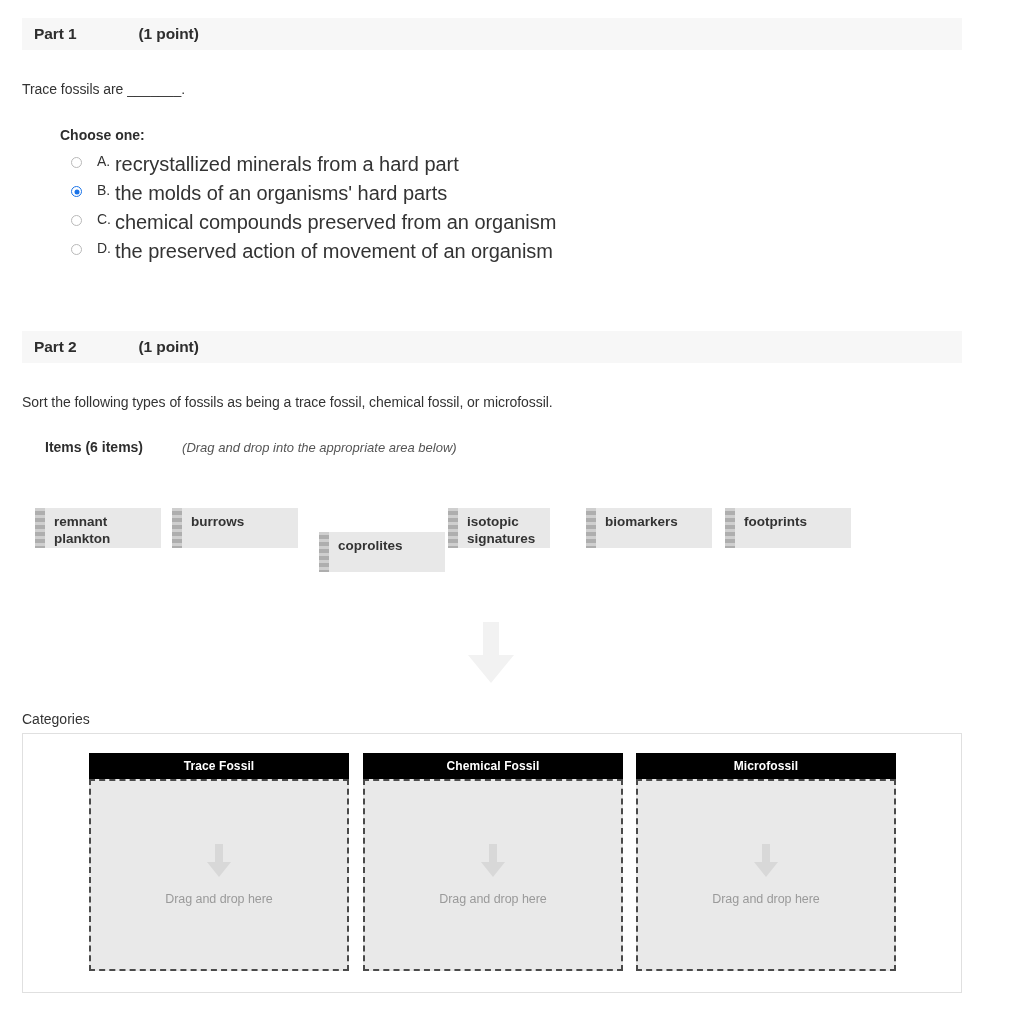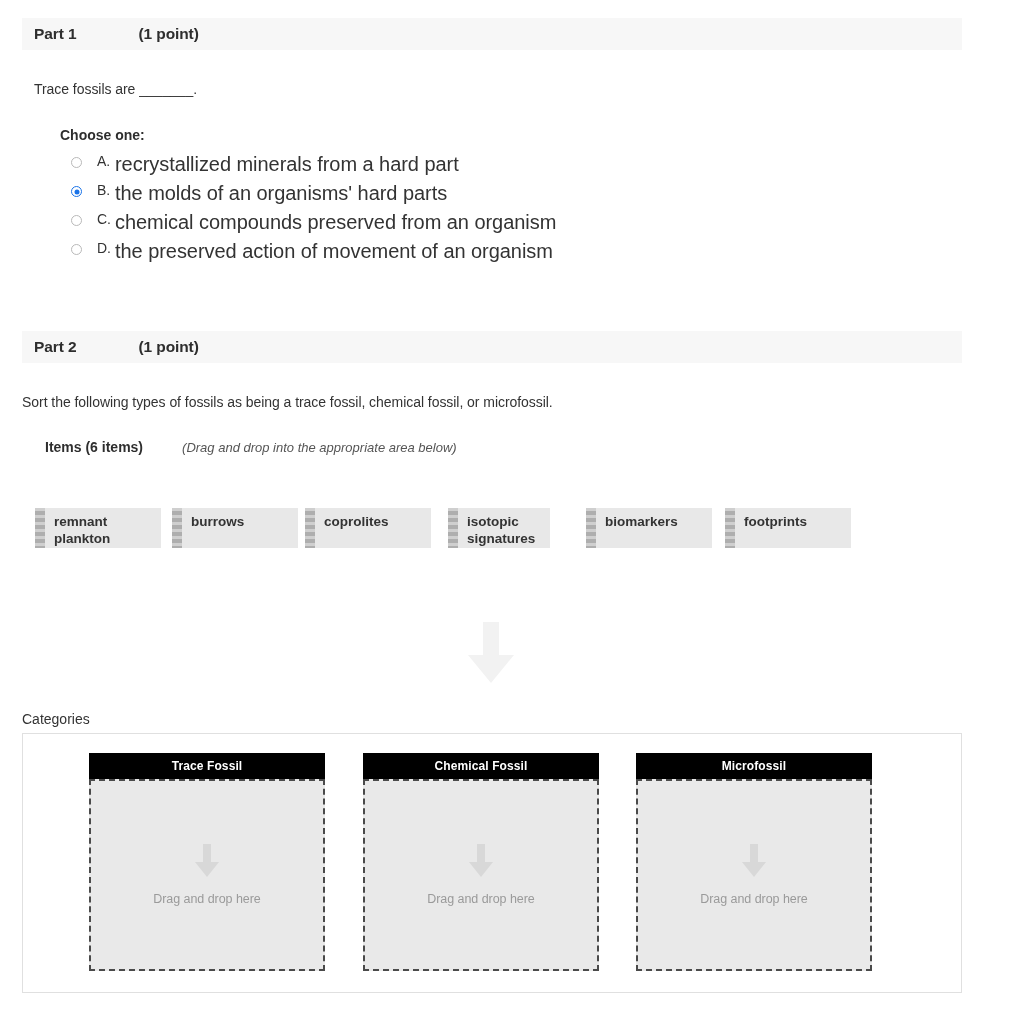--- a/index.html
+++ b/index.html
@@ -192,21 +192,21 @@
     top: 733px;
     width: 940px;
     height: 260px;
     border: 1px solid #e0e0e0;
     box-sizing: border-box;
     background: #ffffff;
   }
   .category-col {
     position: absolute;
     top: 19px;
-    width: 236px;
+    width: 260px;
   }
   .category-header {
     height: 26px;
     background: #000000;
     color: #ffffff;
     font-weight: bold;
     font-size: 12px;
     display: flex;
     align-items: center;
     justify-content: center;
@@ -234,21 +234,21 @@
   }
 </style>
 </head>
 <body>
 
 <div class="part-header" style="top:18px;">
   <span class="part-label">Part 1</span>
   <span class="part-points">(1 point)</span>
 </div>
 
-<div class="prompt-text" style="top:81px;margin-left:12px;">Trace fossils are _______.</div>
+<div class="prompt-text" style="top:81px;">Trace fossils are _______.</div>
 
 <div class="choose-one" style="top:127px;">Choose one:</div>
 
 <div class="options-list">
 
   <div class="option-row">
     <span class="radio"></span>
     <span class="option-letter">A.</span>
     <span class="option-text">recrystallized minerals from a hard part</span>
   </div>
@@ -291,21 +291,21 @@
     <span class="chip-grip"></span>
     <span class="chip-label">remnant
 plankton</span>
   </div>
 
   <div class="chip" style="left:137px; width:126px;">
     <span class="chip-grip"></span>
     <span class="chip-label">burrows</span>
   </div>
 
-  <div class="chip" style="left:270px; width:126px;">
+  <div class="chip" style="left:284px; width:126px;margin-top:24px;">
     <span class="chip-grip"></span>
     <span class="chip-label">coprolites</span>
   </div>
 
   <div class="chip" style="left:413px; width:102px;">
     <span class="chip-grip"></span>
     <span class="chip-label">isotopic
 signatures</span>
   </div>
 

